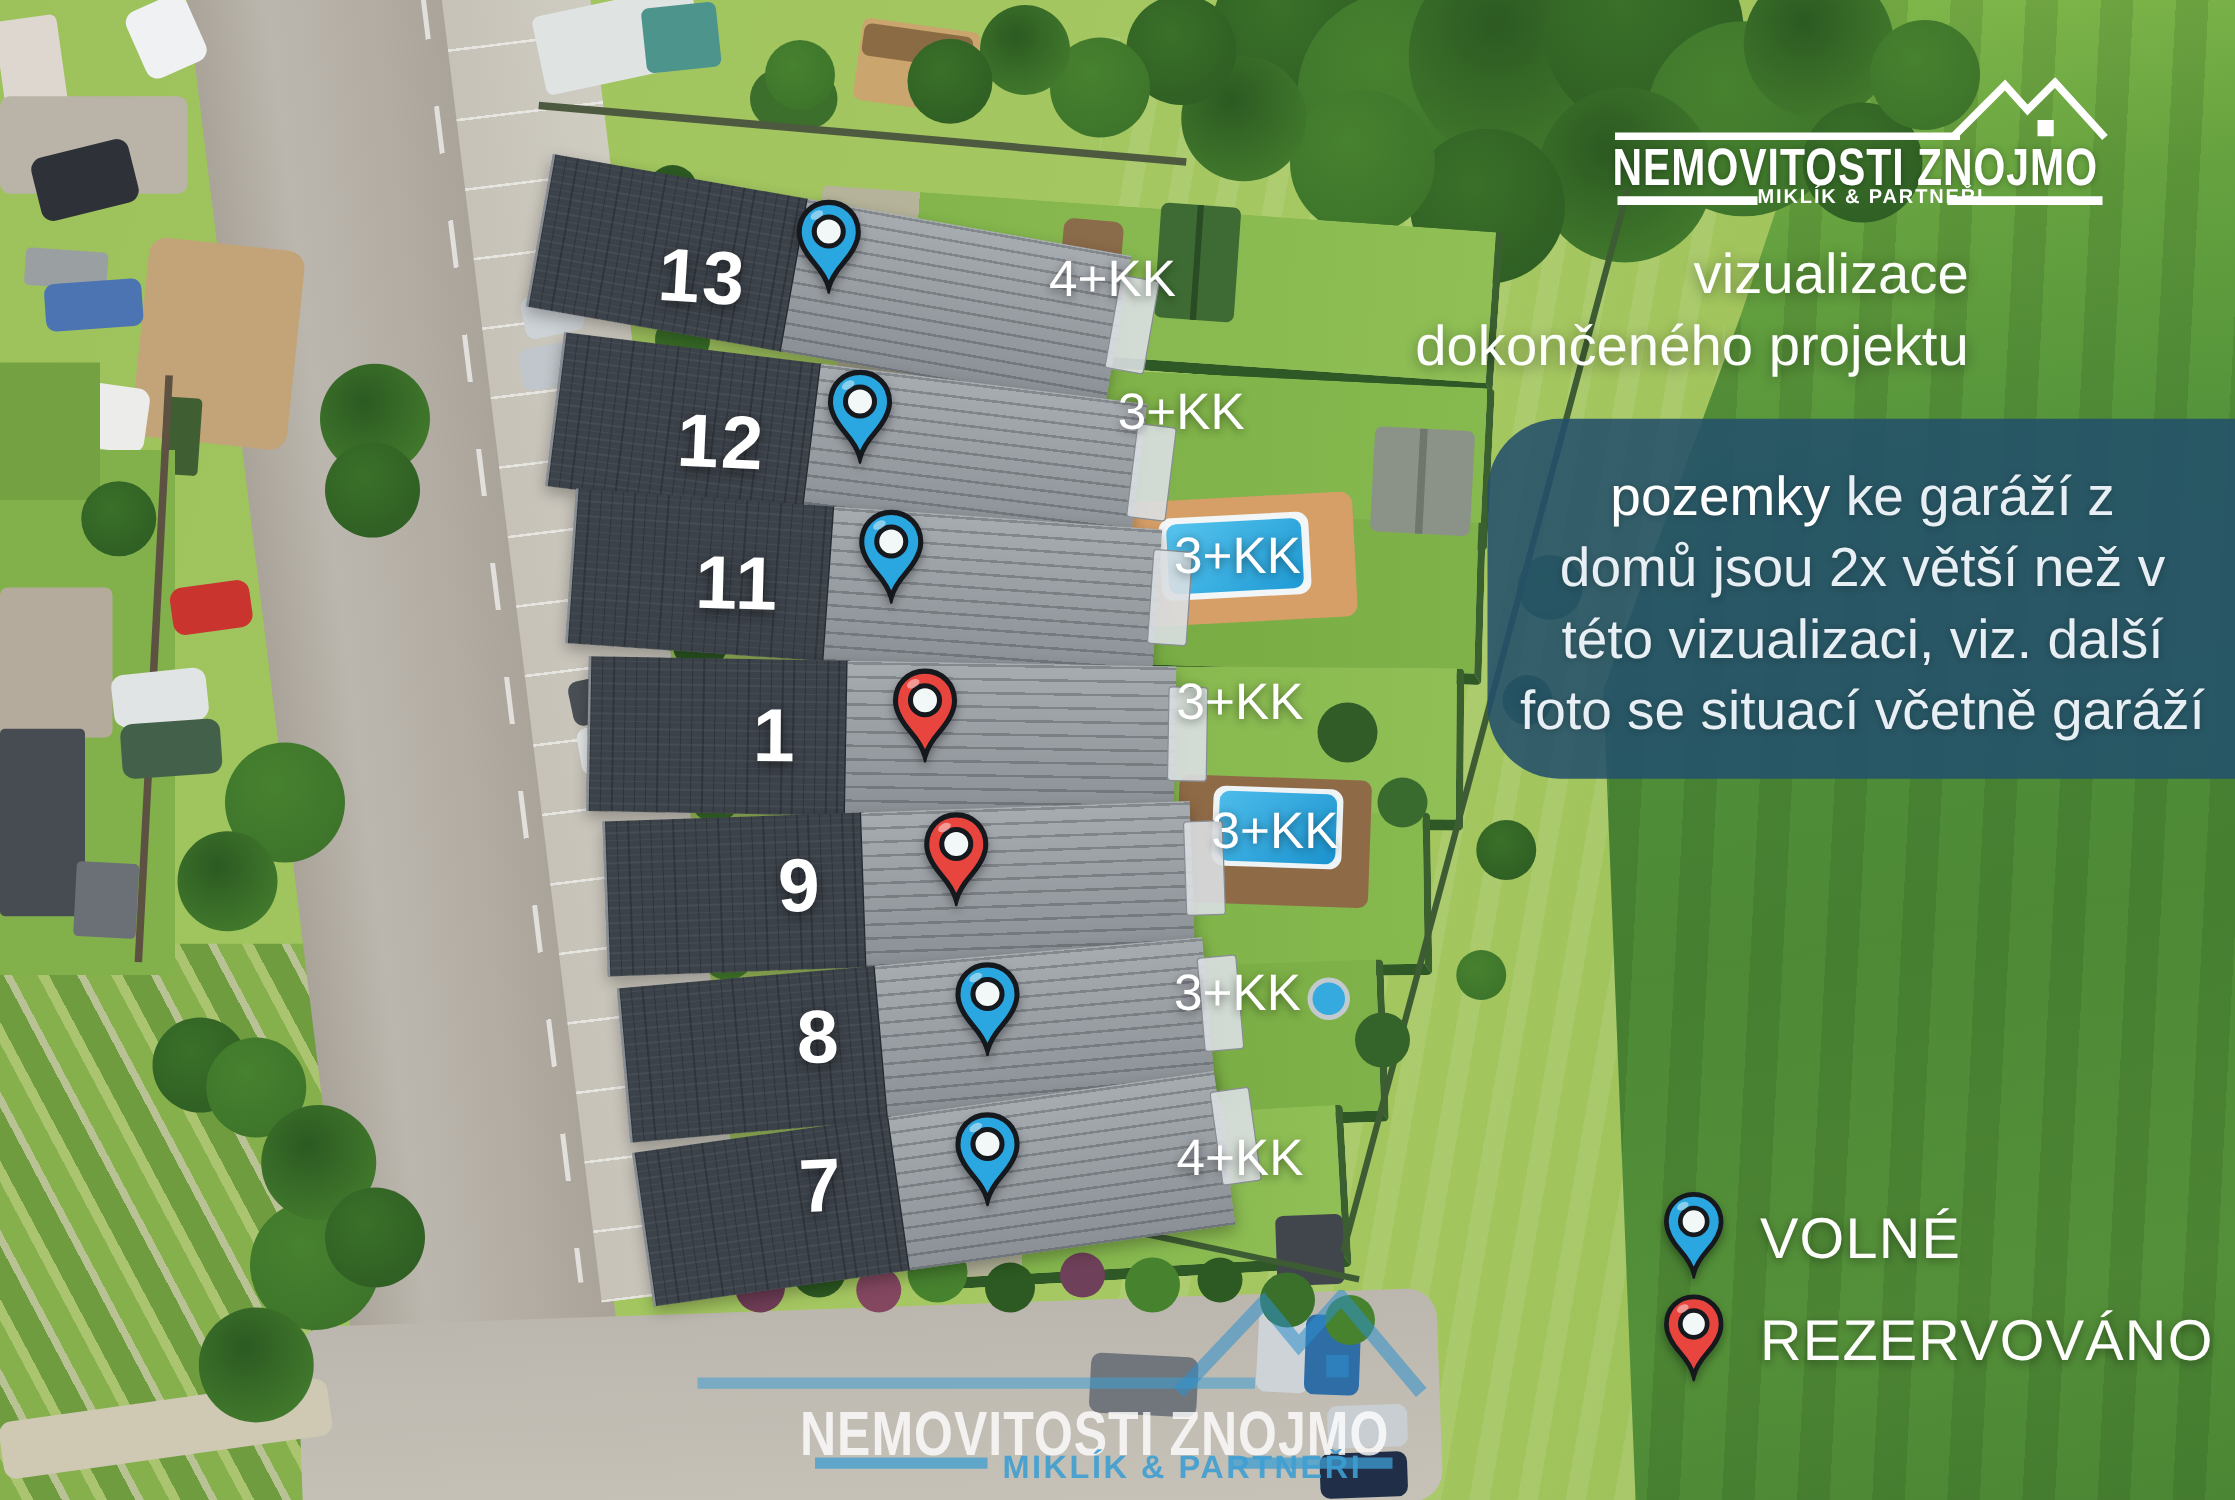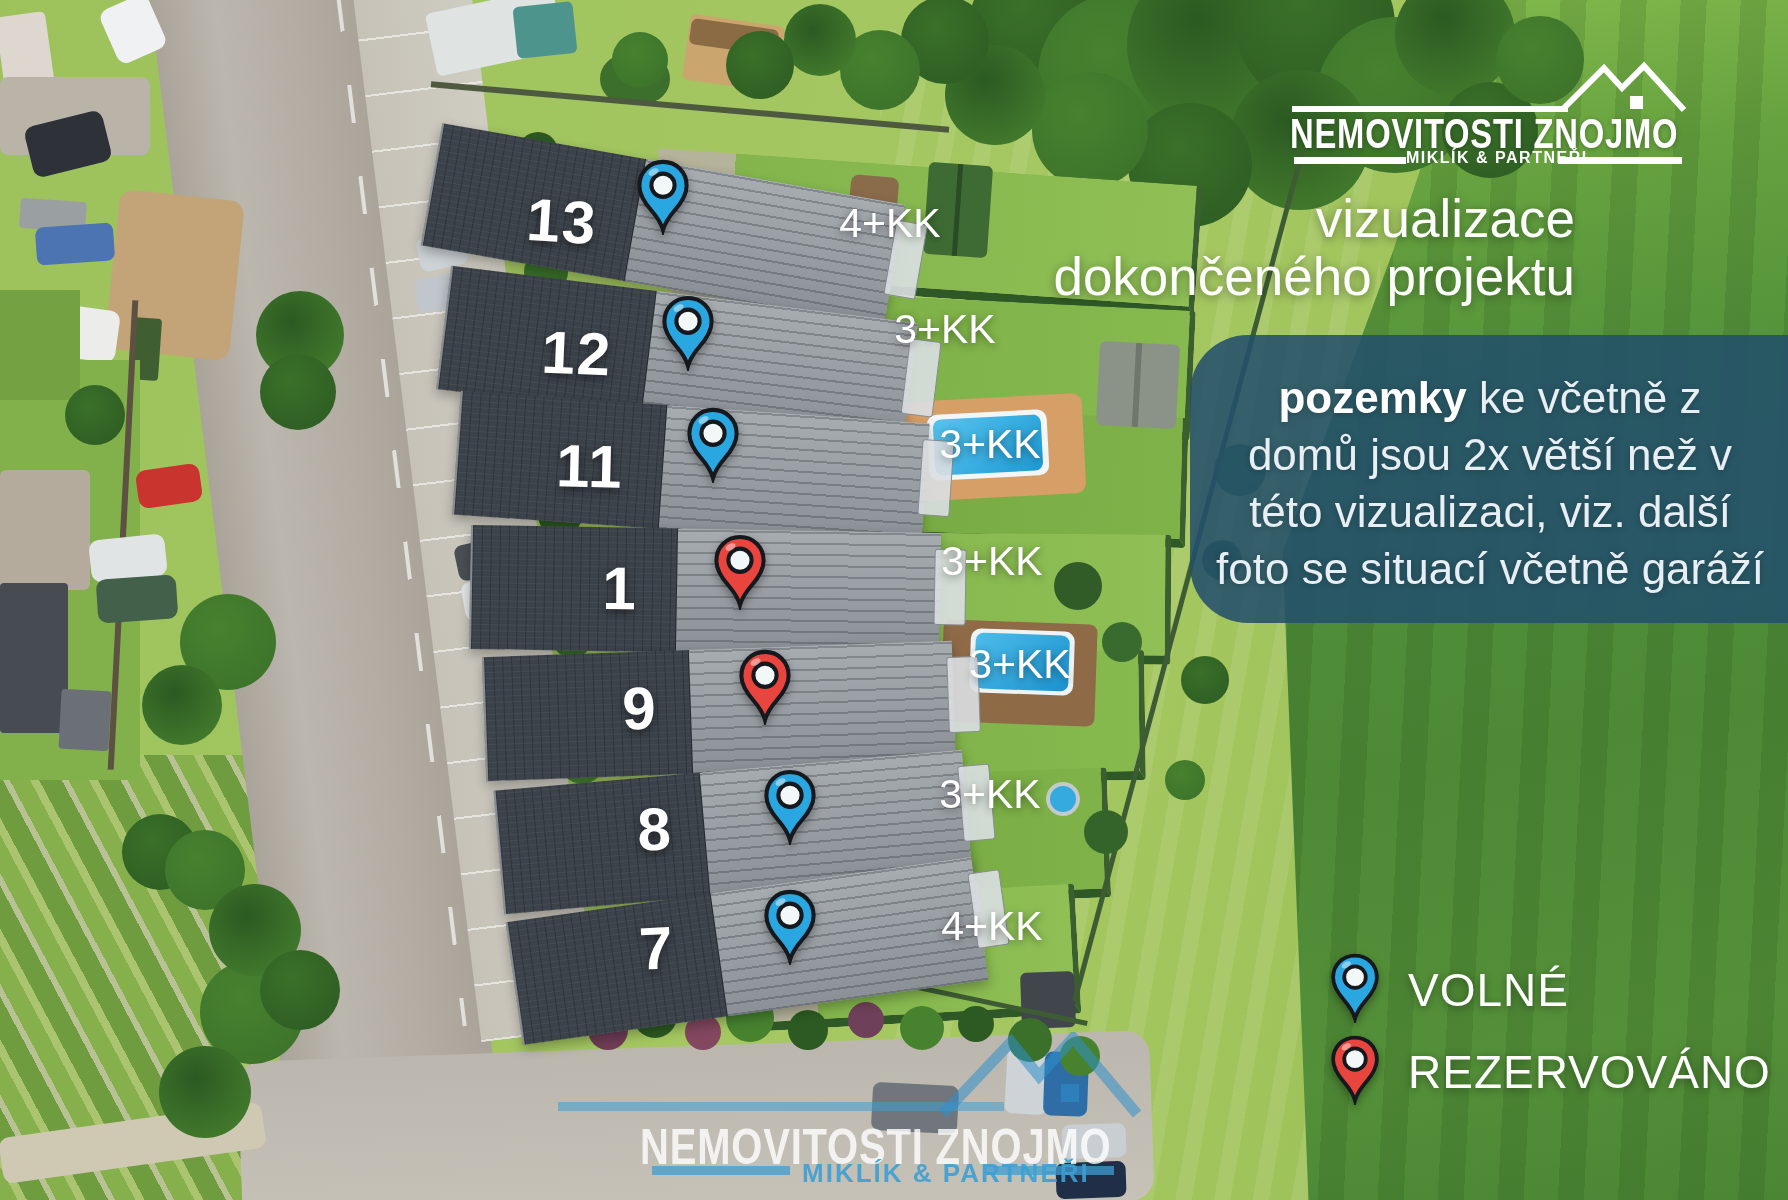--- a/index.html
+++ b/index.html
@@ -51,26 +51,26 @@
   .lrow{display:flex;align-items:center;gap:28px;height:76px;margin-bottom:6px}
   .llabel{font-size:46px;color:#fdfefb;text-shadow:0 2px 8px rgba(0,0,0,.4);letter-spacing:1px}
   
   .logo-rule{left:1292px;top:106px;width:276px;height:6px;background:#fff}
   .logo-brand{left:1290px;top:110px;font-size:42px;font-weight:700;color:#fff;white-space:nowrap;
     letter-spacing:1px;transform:scaleX(.78);transform-origin:left top;text-shadow:0 1px 6px rgba(0,0,0,.3)}
   .lr1{left:1294px;top:157px;width:112px;height:7px;background:#fff}
   .lr2{left:1558px;top:157px;width:124px;height:7px;background:#fff}
   .logo-sub{left:1406px;top:149px;width:154px;text-align:center;font-size:16px;font-weight:700;color:#fff;
     letter-spacing:1.5px;white-space:nowrap}
-  .tagline{right:213px;top:190px;text-align:right;font-size:53px;color:#fcfef9;line-height:58px;
+  .tagline{right:213px;top:190px;text-align:right;font-size:45px;color:#fcfef9;line-height:58px;
     text-shadow:0 2px 10px rgba(0,0,0,.4)}
   .infobox{left:1190px;top:335px;width:645px;height:288px;border-radius:58px 0 0 58px;background:rgba(35,80,107,.88)}
   .ibx{left:1190px;top:369px;width:600px;text-align:center;font-size:44px;line-height:57px;color:#e7eff5;
     text-shadow:0 1px 6px rgba(0,0,0,.25)}
-  .ibx .b{font-weight:700;color:#fff}
+  .ibx .b{font-weight:400;color:#fff}
   
   .wm-rule{left:558px;top:1102px;width:446px;height:9px;background:rgba(62,158,210,.55)}
   .wm-brand{left:640px;top:1118px;font-size:50px;font-weight:700;color:rgba(255,255,255,.8);white-space:nowrap;
     letter-spacing:1px;transform:scaleX(.8);transform-origin:left top}
   .wm-sub{left:802px;top:1158px;font-size:26px;font-weight:700;color:rgba(62,158,210,.9);letter-spacing:2px;white-space:nowrap}
   .wm-l1{left:652px;top:1166px;width:138px;height:9px;background:rgba(62,158,210,.75)}
   .wm-l2{left:986px;top:1166px;width:128px;height:9px;background:rgba(62,158,210,.75)}
 </style>
 </head>
 <body>
@@ -315,21 +315,21 @@
   <div class="abs logo-sub">MIKLÍK &amp; PARTNEŘI</div>
   <div class="abs lr2"></div>
 
   <div class="abs tagline">
     <div>vizualizace</div>
     <div>dokončeného projektu</div>
   </div>
 
   <div class="abs infobox"></div>
   <div class="abs ibx">
-    <div><span class="b">pozemky</span><span> ke včetně z</span></div>
+    <div><span class="b">pozemky</span><span> ke garáží z</span></div>
     <div>domů jsou 2x větší než v</div>
     <div>této vizualizaci, viz. další</div>
     <div>foto se situací včetně garáží</div>
   </div>
 
   <div class="legend" id="legend">
       <div class="lrow">
         <div class="pin" style="position: relative;"><svg viewBox="0 0 40 56" width="50" height="70">
   <path d="M20 2 C10 2 2.5 9.6 2.5 19.6 C2.5 26.6 6.6 32.4 11.3 37.8 C15.2 42.3 18.4 46.6 20 52.5 C21.6 46.6 24.8 42.3 28.7 37.8 C33.4 32.4 37.5 26.6 37.5 19.6 C37.5 9.6 30 2 20 2 Z" fill="#2aa7e0" stroke="#15181c" stroke-width="3"></path>
   <circle cx="20" cy="19.3" r="8.6" fill="#f2f7f8" stroke="#15181c" stroke-width="3"></circle>

